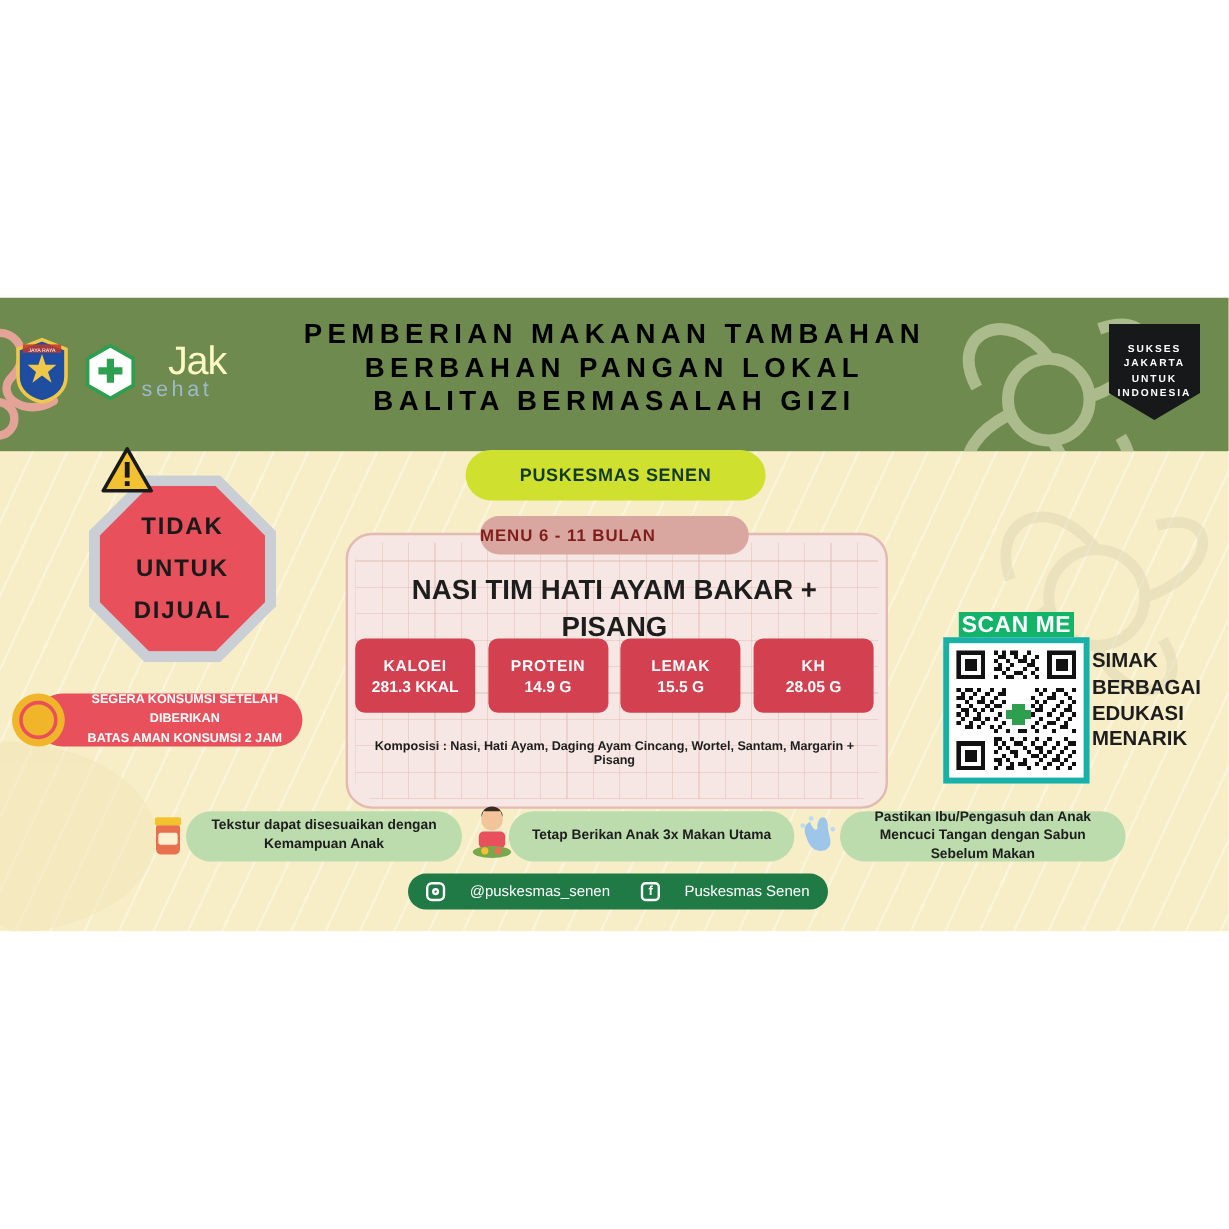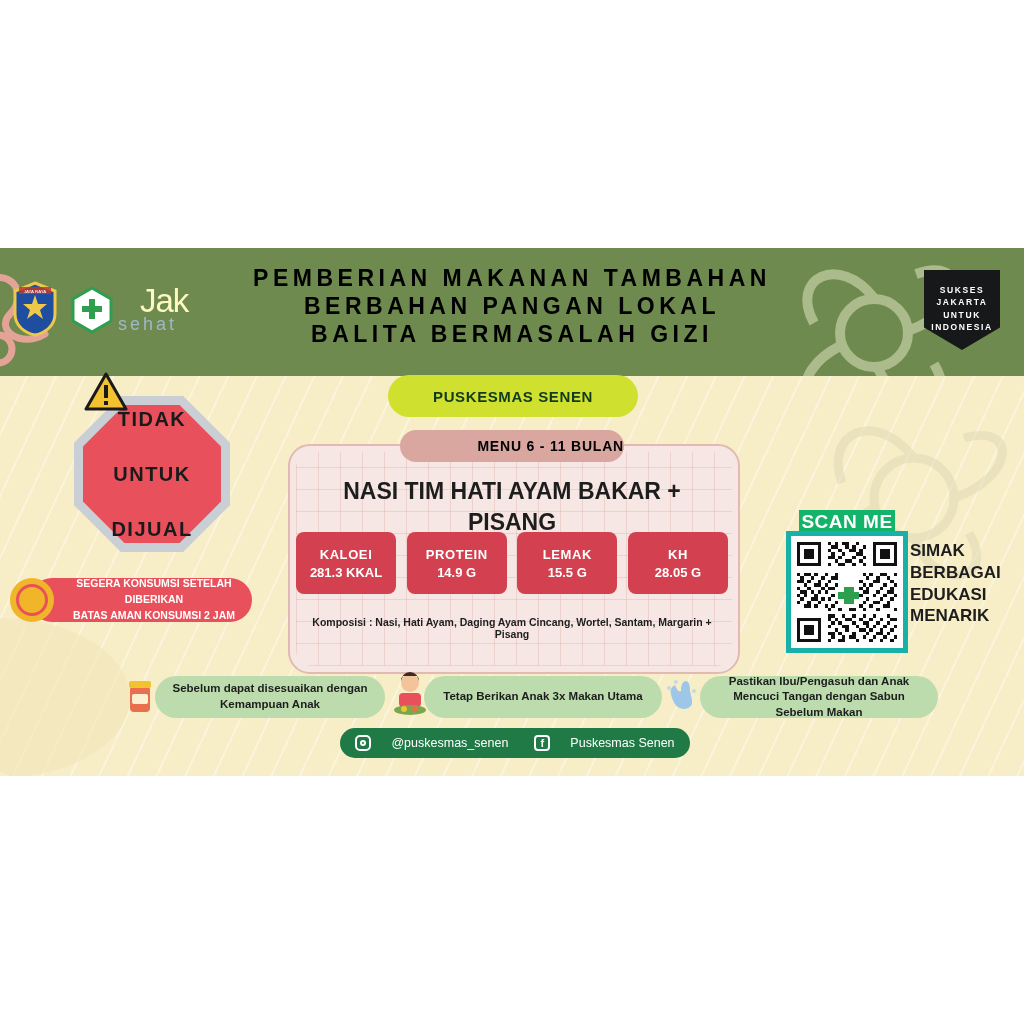--- a/index.html
+++ b/index.html
@@ -40,32 +40,32 @@
     border-radius:21px;display:flex;align-items:center;justify-content:center;
     color:#123a1c;font-weight:bold;font-size:15px;letter-spacing:.6px;}
 
   
   .stop{position:absolute;left:74px;top:148px;width:156px;height:156px;}
   .stop .oct-outer{position:absolute;inset:0;background:#c9cfd4;
     clip-path:polygon(30% 0,70% 0,100% 30%,100% 70%,70% 100%,30% 100%,0 70%,0 30%);}
   .stop .oct-inner{position:absolute;inset:9px;background:#e8505b;
     clip-path:polygon(30% 0,70% 0,100% 30%,100% 70%,70% 100%,30% 100%,0 70%,0 30%);}
   .stop .lines{position:absolute;inset:0;display:flex;flex-direction:column;justify-content:center;
-    align-items:center;color:#1a1a1a;font-weight:bold;font-size:20px;letter-spacing:1.5px;line-height:1.75;gap:20px;}
+    align-items:center;color:#1a1a1a;font-weight:bold;font-size:20px;letter-spacing:1.5px;line-height:1.75;}
   .warn-tri{position:absolute;left:84px;top:124px;width:44px;height:40px;}
 
   
   .card{position:absolute;left:288px;top:196px;width:448px;height:226px;background:#f6e7e4;
     border:2px solid #e3b9b3;border-radius:22px;}
   .card .grid{position:absolute;inset:6px;border-radius:16px;
     background:
       repeating-linear-gradient(0deg, rgba(224,182,176,.45) 0 1px, rgba(0,0,0,0) 1px 22px),
       repeating-linear-gradient(90deg, rgba(224,182,176,.45) 0 1px, rgba(0,0,0,0) 1px 22px);}
   .menu-pill{position:absolute;left:400px;top:182px;width:224px;height:32px;background:#d9a7a0;
-    border-radius:16px;display:flex;align-items:center;justify-content:flex-end;color:#000000;
+    border-radius:16px;display:flex;align-items:center;justify-content:flex-start;color:#7f1d1d;
     font-weight:bold;font-size:14px;letter-spacing:.8px;}
   .dish{position:absolute;left:300px;top:228px;width:424px;text-align:center;color:#1d1d1d;
     font-weight:bold;font-size:23px;line-height:1.35;}
   .nutri-row{position:absolute;left:296px;top:284px;width:432px;display:flex;justify-content:space-between;}
   .nutri{width:100px;height:62px;background:#d3404f;border-radius:8px;color:#ffffff;
     display:flex;flex-direction:column;align-items:center;justify-content:center;gap:3px;}
   .nutri .lbl{font-size:13px;font-weight:bold;letter-spacing:.6px;}
   .nutri .val{font-size:13px;font-weight:bold;}
   .komposisi{position:absolute;left:296px;top:368px;width:432px;text-align:center;color:#1d1d1d;
     font-size:10.5px;font-weight:bold;}
@@ -431,21 +431,21 @@
       <div>EDUKASI</div>
       <div>MENARIK</div>
     </div>
 
     <svg class="tipicon" style="left:118px;top:424px;" viewBox="0 0 44 44">
       <rect x="12" y="14" width="20" height="26" rx="4" fill="#e8704f"></rect>
       <rect x="11" y="9" width="22" height="7" rx="2" fill="#f2c230"></rect>
       <rect x="14" y="22" width="16" height="10" rx="2" fill="#fdf0d0"></rect>
     </svg>
     <div class="tip tip1">
-      <span>Sebelum dapat disesuaikan dengan Kemampuan Anak</span>
+      <span>Tekstur dapat disesuaikan dengan Kemampuan Anak</span>
     </div>
 
     <svg class="tipicon" style="left:384px;top:420px;width:52px;height:52px;" viewBox="0 0 52 52">
       <circle cx="26" cy="15" r="9" fill="#f3c49a"></circle>
       <path d="M17 13 a9 9 0 0 1 18 0 l-2 -5 h-14z" fill="#3a2a20"></path>
       <rect x="15" y="25" width="22" height="14" rx="4" fill="#e8505b"></rect>
       <ellipse cx="26" cy="42" rx="16" ry="5" fill="#79a84c"></ellipse>
       <circle cx="20" cy="41" r="3" fill="#f2c230"></circle>
       <circle cx="31" cy="41" r="3" fill="#e8704f"></circle>
     </svg>

